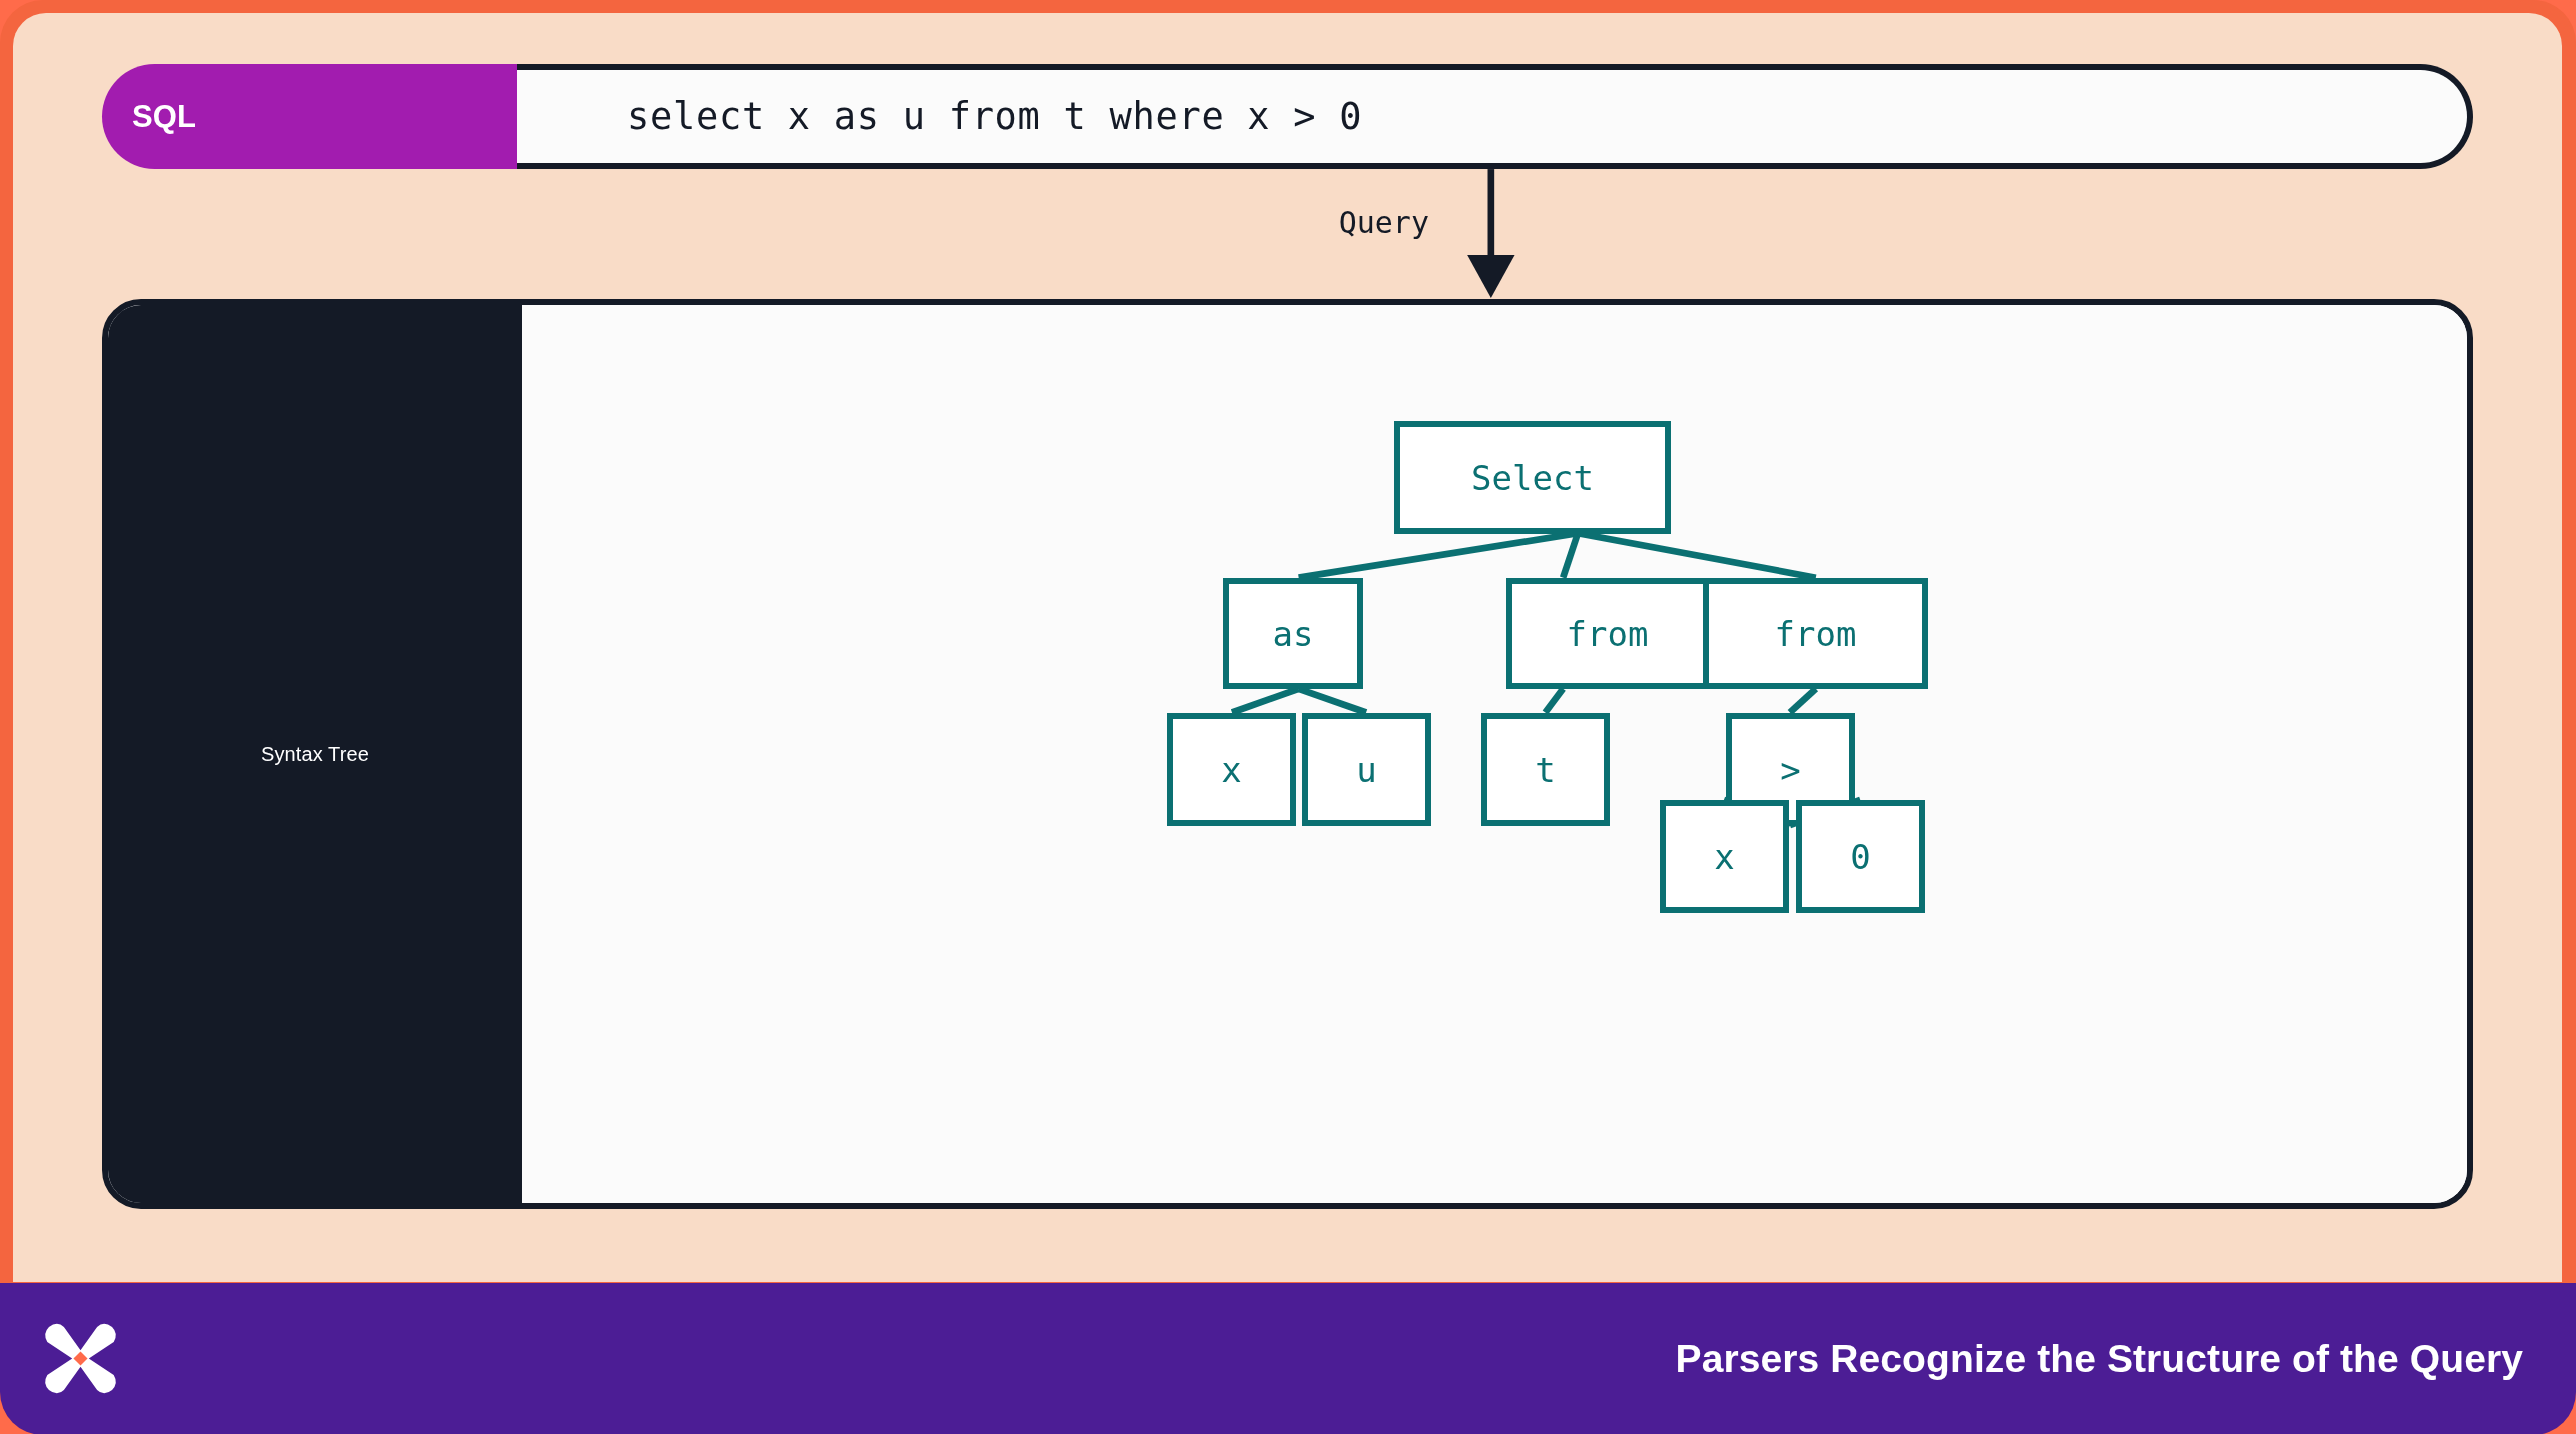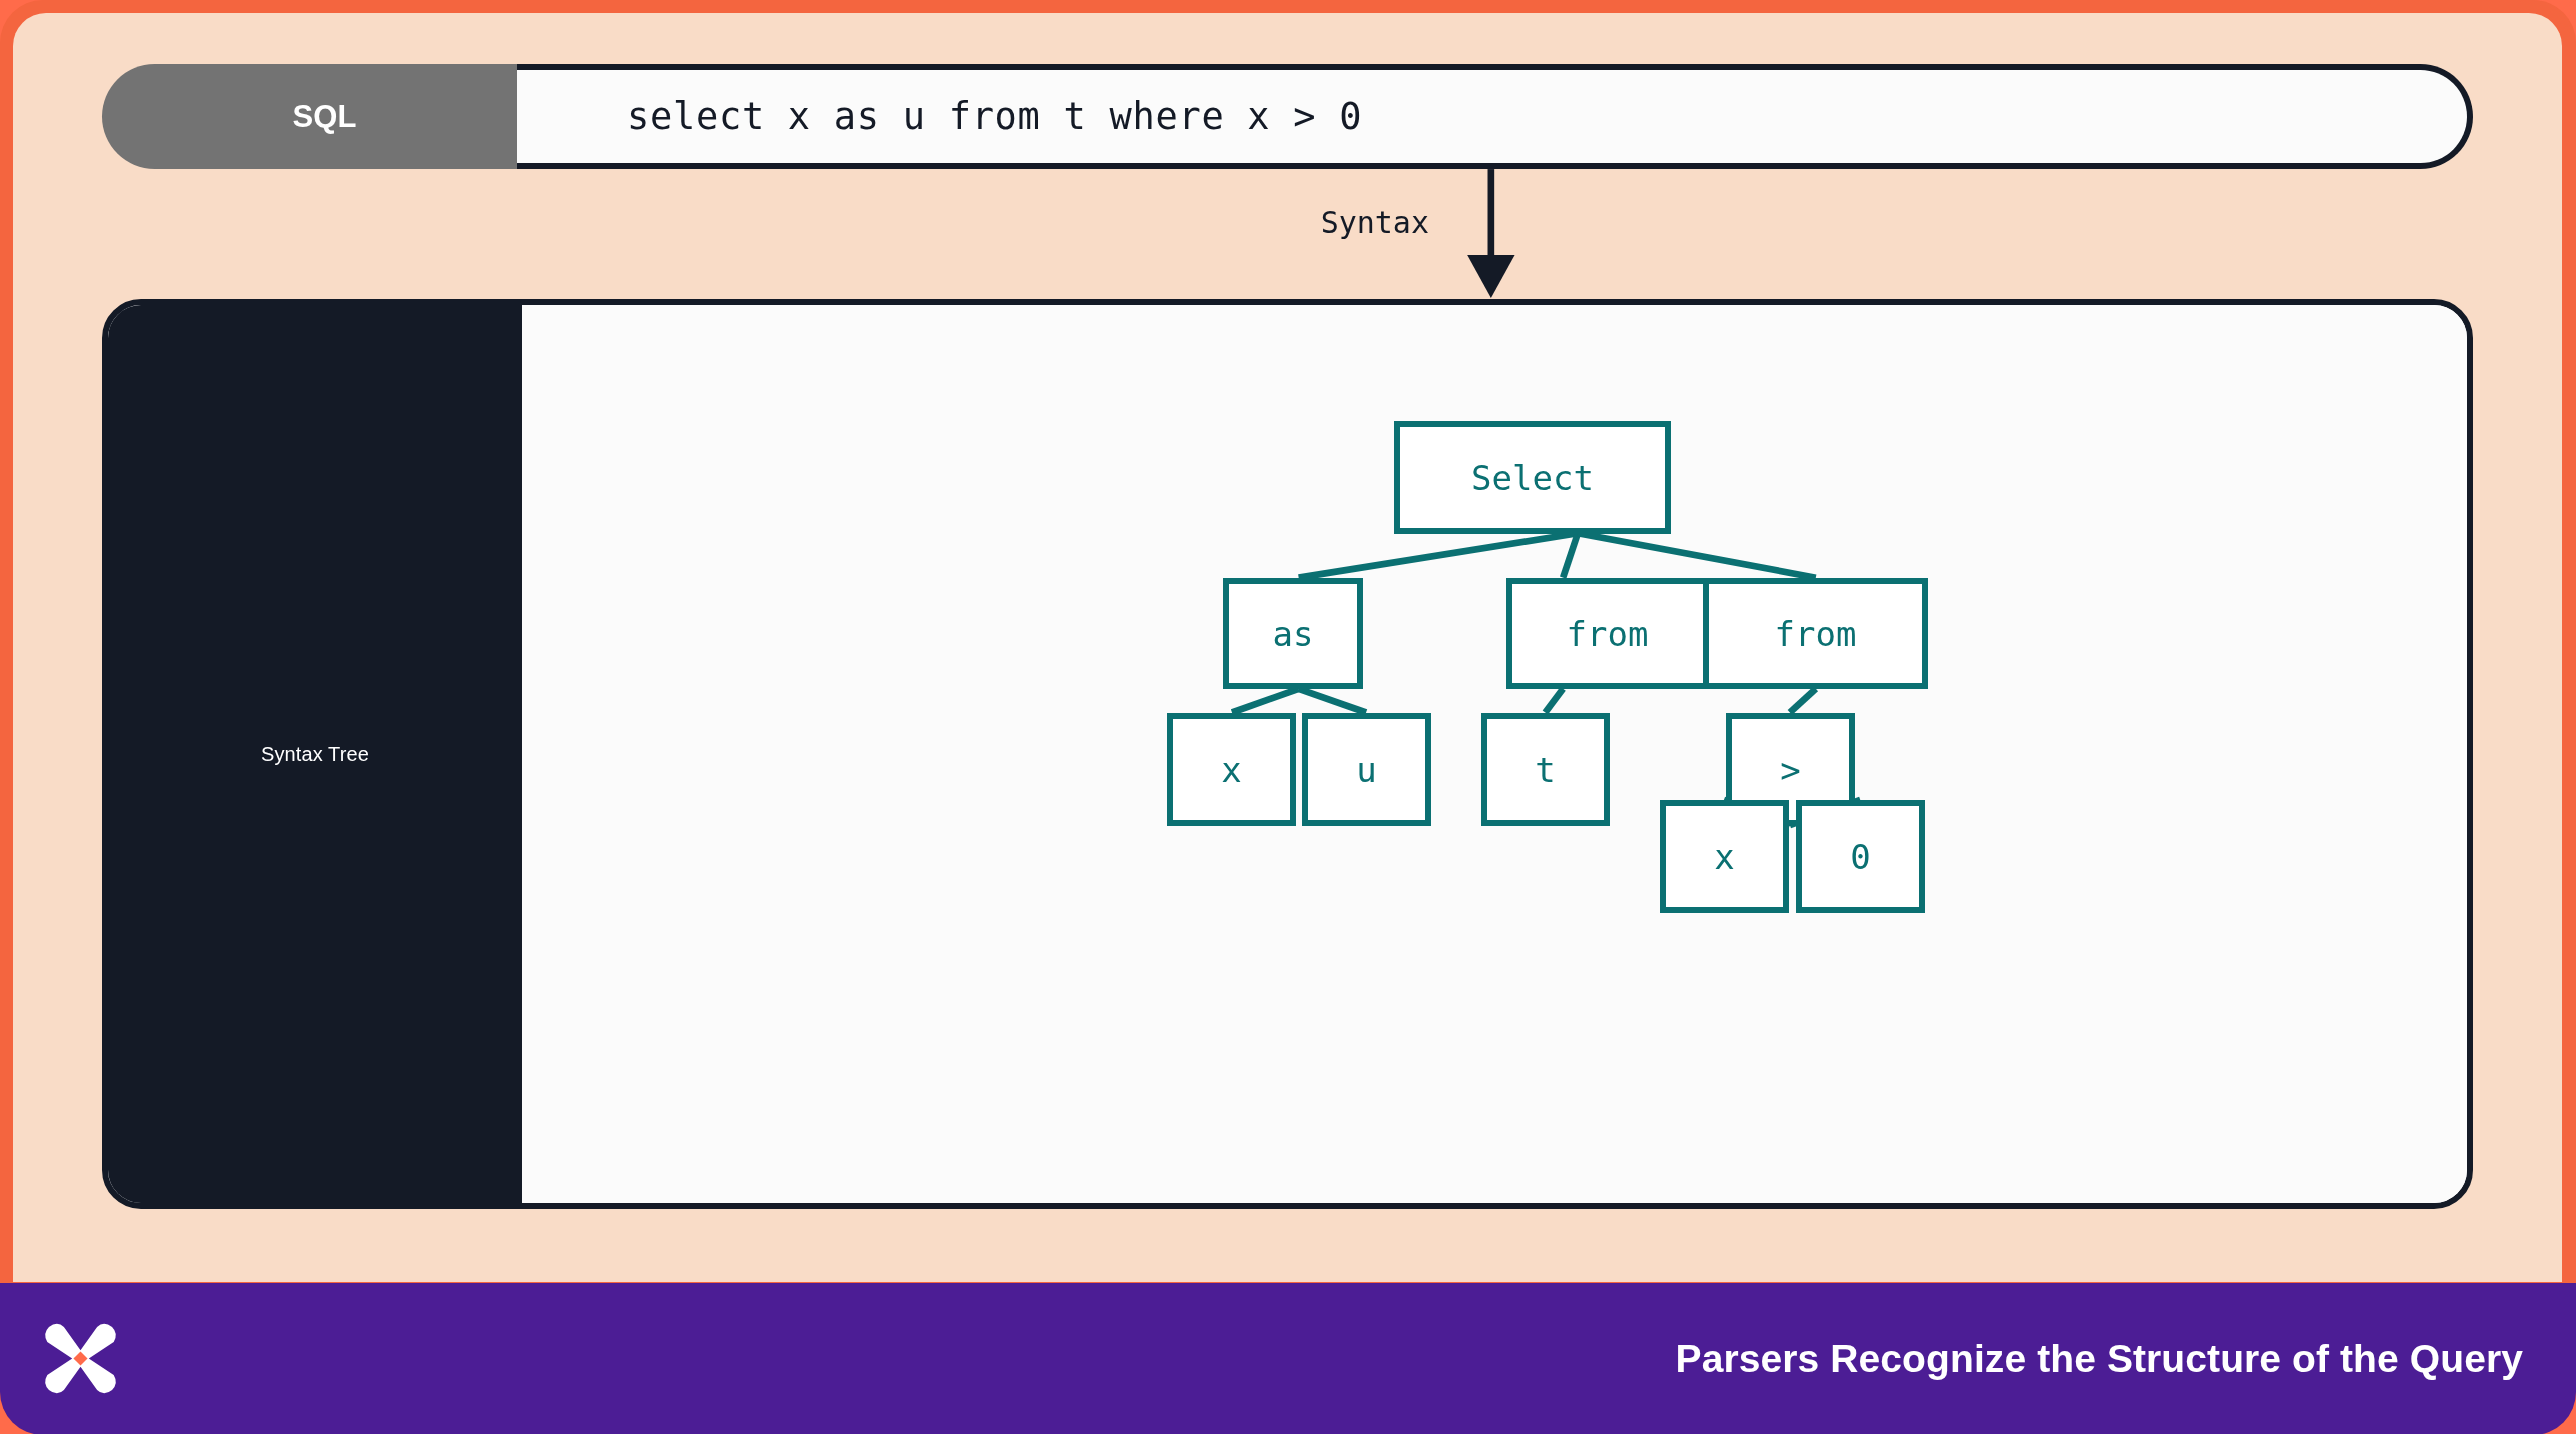--- a/index.html
+++ b/index.html
@@ -43,25 +43,24 @@
     left: 102px;
     top: 64px;
     width: 2371px;
     height: 105px;
   }
   .sql-label {
     position: absolute;
     left: 0; top: 0;
     width: 415px;
     height: 105px;
-    background: #737373;
+    background: #a21caf;
     border-radius: 53px 0 0 53px;
     display: flex;
     align-items: center;
-    justify-content: center;
     color: #FFFFFF;
     font-size: 31px;
     font-weight: 700;
     letter-spacing: 0.1px;
     box-sizing: border-box;
   }
   .sql-label-text { padding-left: 30px; }
   .sql-value {
     position: absolute;
     left: 415px;
@@ -205,21 +204,21 @@
   <div class="sql-row">
     <div class="sql-label">
       <span class="sql-label-text">SQL</span>
     </div>
     <div class="sql-value">
       <span class="sql-value-text">select x as u from t where x &gt; 0</span>
     </div>
   </div>
 
   <div class="parser-arrow">
-    <div class="parser-label">Syntax</div>
+    <div class="parser-label">Query</div>
     <svg width="311" height="129" viewBox="0 0 420 174">
       <line x1="332" y1="0" x2="332" y2="130" stroke="#141A26" stroke-width="9"></line>
       <polygon points="332,174 300,116 364,116" fill="#141A26"></polygon>
     </svg>
   </div>
 
   <div class="tree-panel">
     <div class="tree-sidebar">
       <span class="tree-sidebar-text">Syntax Tree</span>
     </div>

